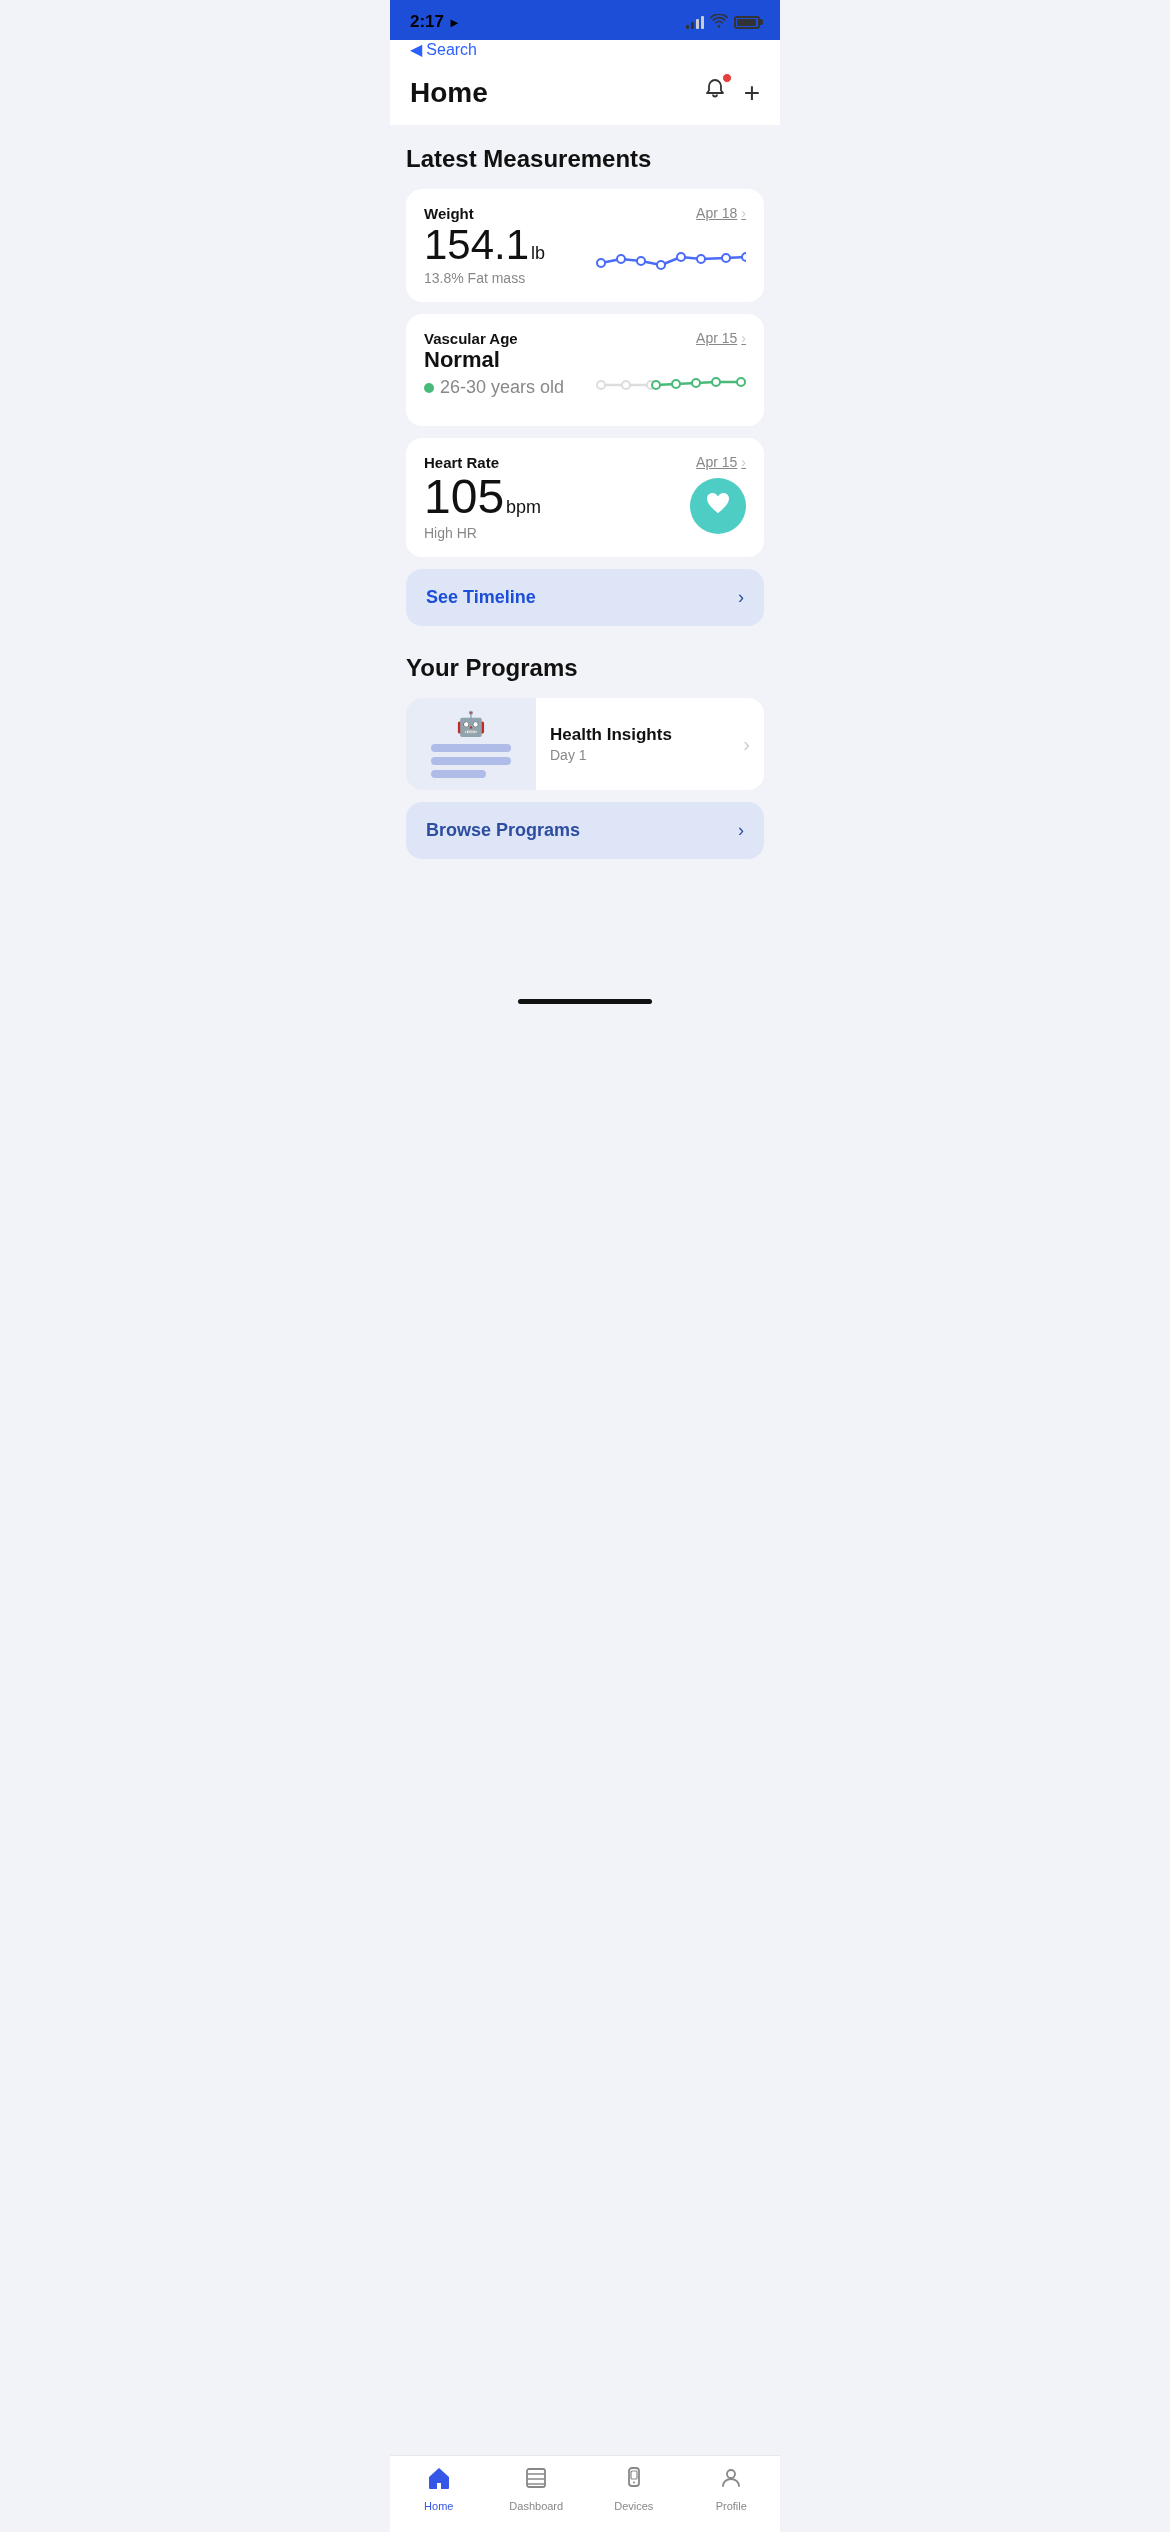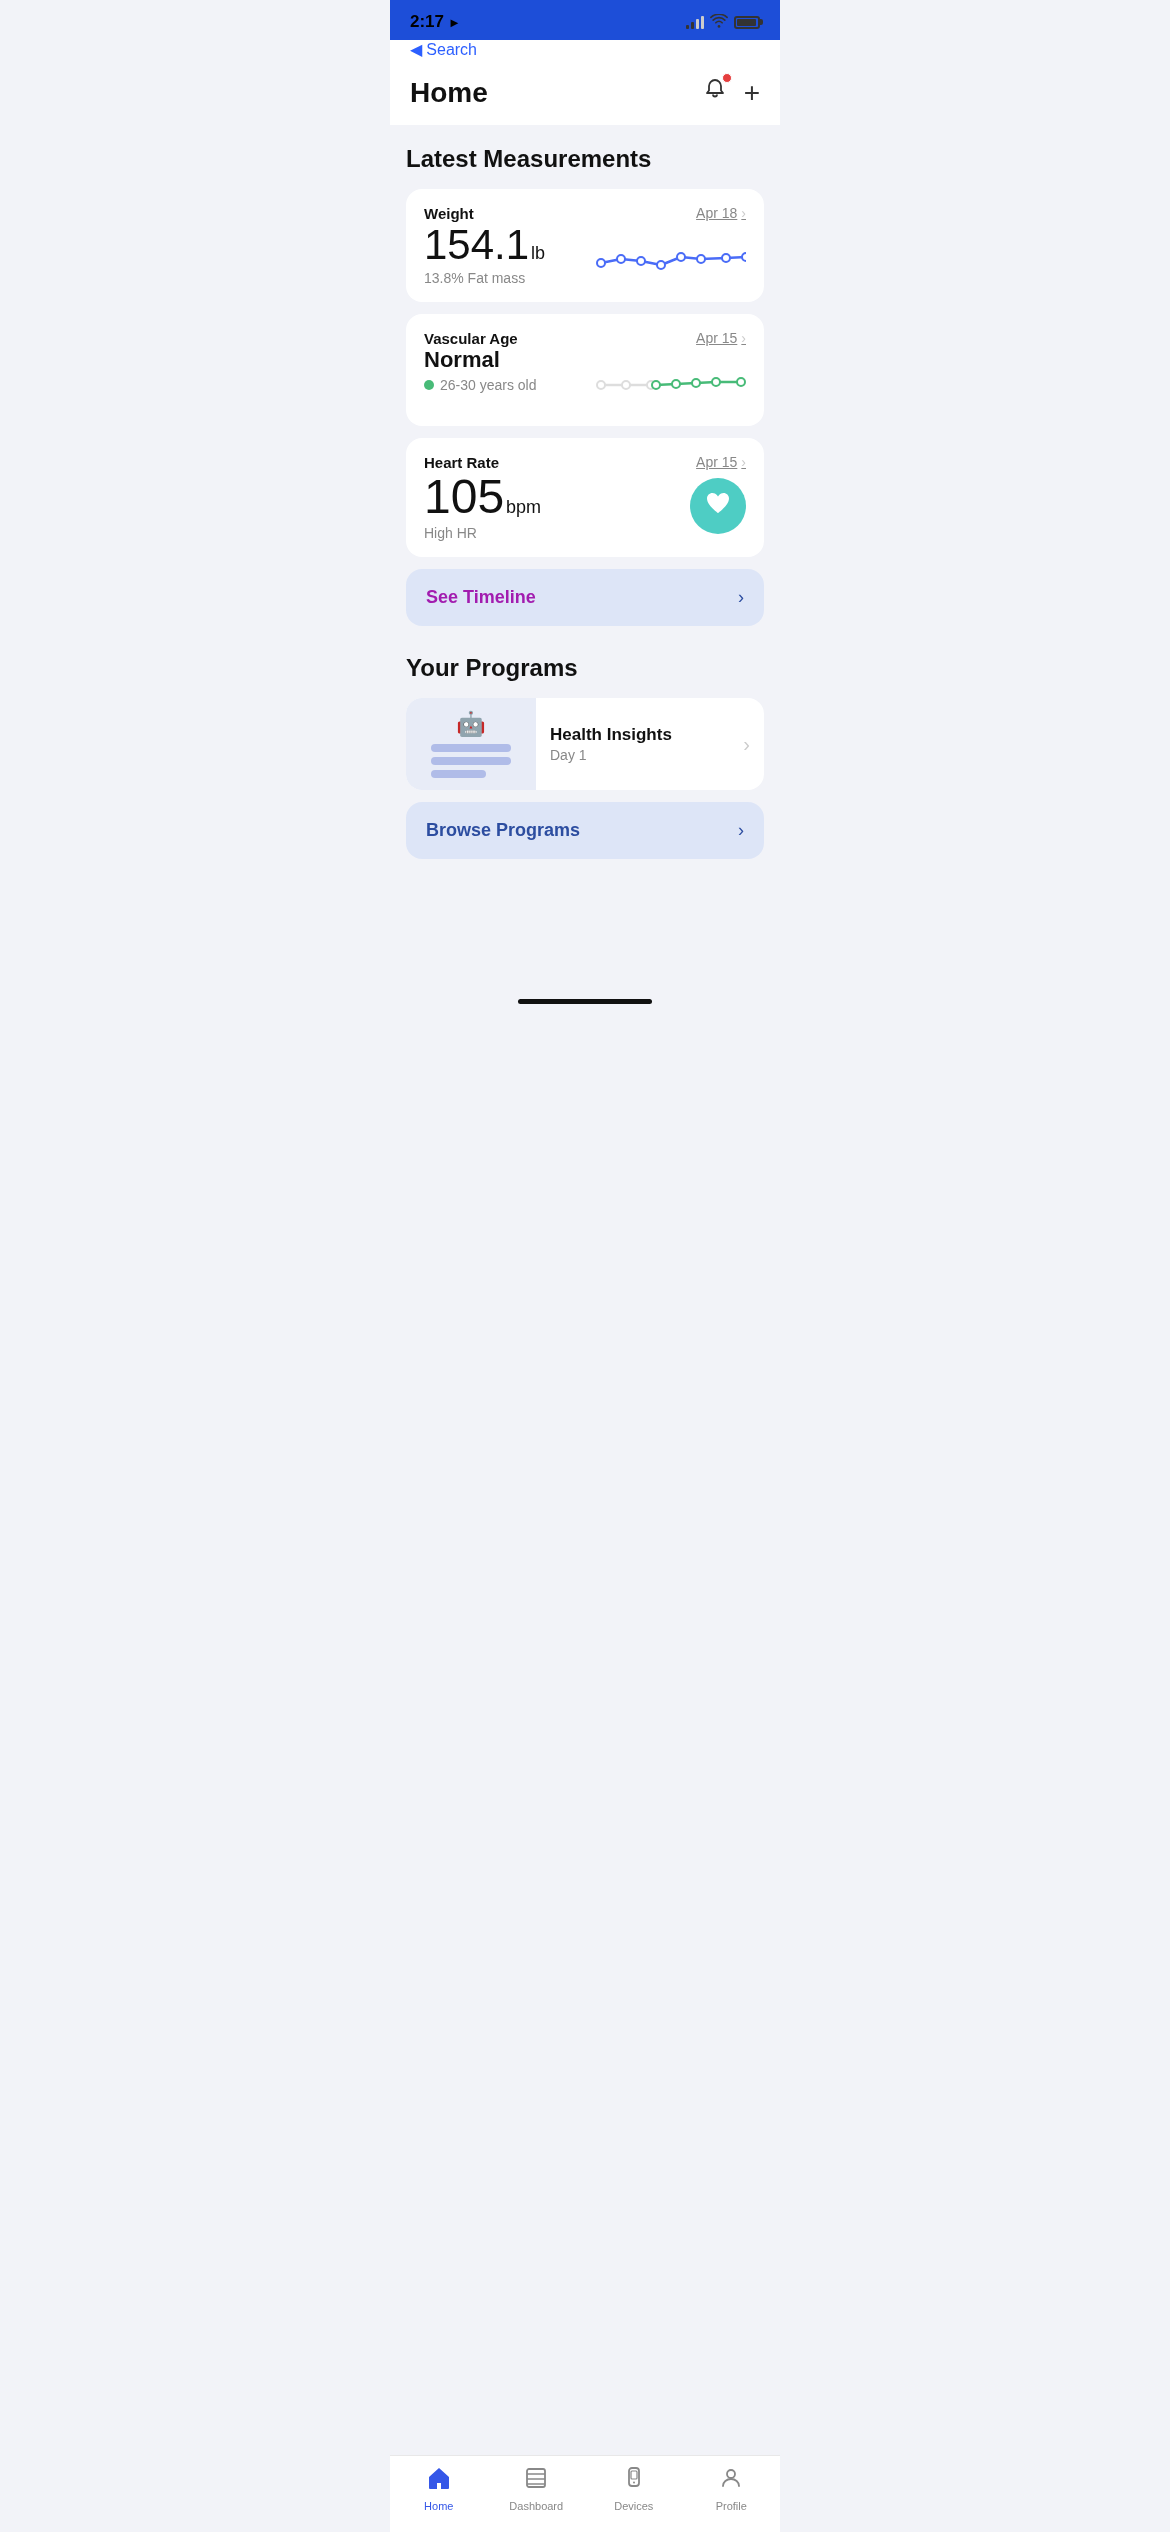--- a/index.html
+++ b/index.html
@@ -234,21 +234,21 @@
       display: flex;
       justify-content: space-between;
       align-items: center;
       cursor: pointer;
       margin-top: 8px;
       margin-bottom: 28px;
     }
     .see-timeline-label {
       font-size: 18px;
       font-weight: 600;
-      color: #a21caf;
+      color: #1d4ed8;
     }
     .programs-section {}
     .program-card {
       background: #fff;
       border-radius: 16px;
       overflow: hidden;
       display: flex;
       margin-bottom: 12px;
       cursor: pointer;
     }
@@ -449,21 +449,21 @@
         </svg>
       </div>
     </div>
 
     <div class="measurement-card">
       <div class="measurement-left">
         <div class="vascular-label-top">Vascular Age</div>
         <div class="vascular-label-bottom">Normal</div>
         <div class="measurement-sub-with-dot">
           <span class="green-dot"></span>
-          <span style="font-size:14px; color:#888;">26-30 years old</span>
+          <span style="font-size:18px; color:#888;">26-30 years old</span>
         </div>
       </div>
       <div class="measurement-right">
         <div class="measurement-date">
           <span>Apr 15</span>
           <span class="chevron-right">›</span>
         </div>
         <svg class="chart-area" viewBox="0 0 150 50">
           <line x1="5" y1="25" x2="55" y2="25" stroke="#ddd" stroke-width="2.5" stroke-linecap="round"></line>
           <circle cx="5" cy="25" r="4" fill="#fff" stroke="#ddd" stroke-width="2"></circle>

